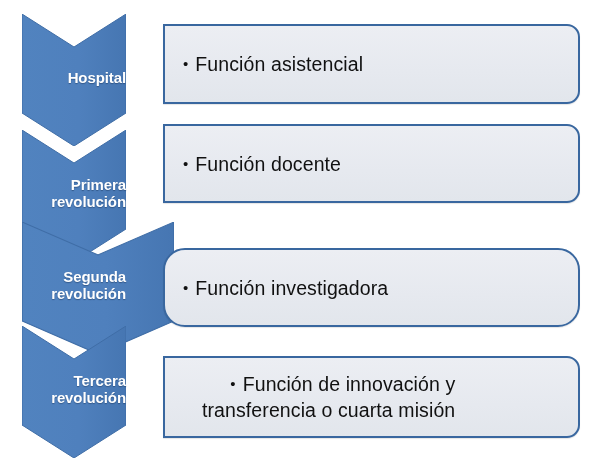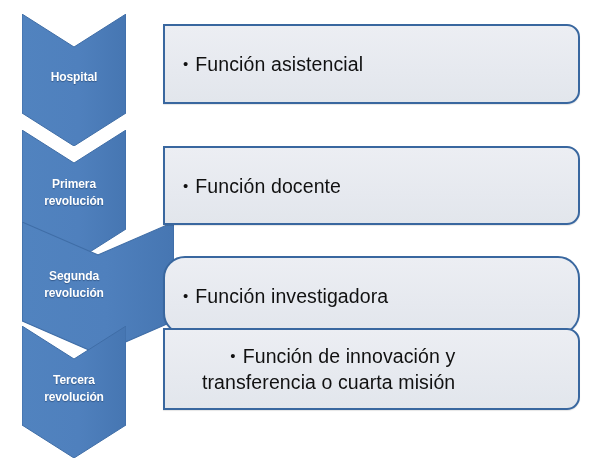--- a/index.html
+++ b/index.html
@@ -42,24 +42,24 @@
     width: 100%;
     height: 100%;
     display: block;
   }
 
   .chevron-label {
     position: absolute;
     left: 0;
     width: 104px;
     top: 46px;
-    text-align: center;
+    text-align: right;
     color: #ffffff;
     font-family: "Liberation Sans", sans-serif;
-    font-size: 12px;
+    font-size: 15px;
     font-weight: bold;
     line-height: 17px;
     letter-spacing: -0.1px;
     text-shadow: 0 1px 1px rgba(20,45,80,0.45);
     pointer-events: none;
   }
   .chevron-label .l2 { display: block; }
 
   .chevron.c0 { top: 0px; }
   .chevron.c1 { top: 116px; }
@@ -101,23 +101,23 @@
     font-size: 15px;
     vertical-align: 2px;
   }
 
   .box-text .cont {
     display: block;
     padding-left: 19px;
   }
 
   .box.b0 { top: 24px;  height: 80px; }
-  .box.b1 { top: 146px; height: 79px; }
-  .box.b2 { top: 256px; height: 79px; border-radius: 22px; }
-  .box.b3 { top: 328px; height: 82px; }
+  .box.b1 { top: 124px; height: 79px; }
+  .box.b2 { top: 248px; height: 79px; border-radius: 22px; }
+  .box.b3 { top: 356px; height: 82px; }
 </style>
 </head>
 <body>
 
 <div id="diagram">
 
   <div class="chevron-column">
 
     <div class="chevron c0">
       <svg class="chevron-shape" viewBox="0 0 104 132" preserveAspectRatio="none">

